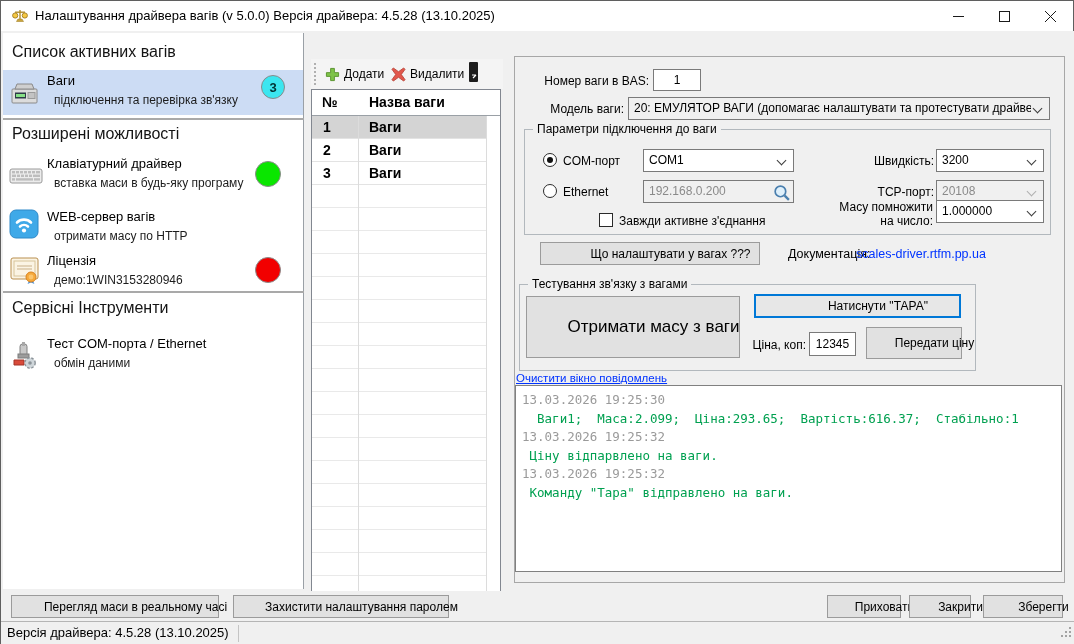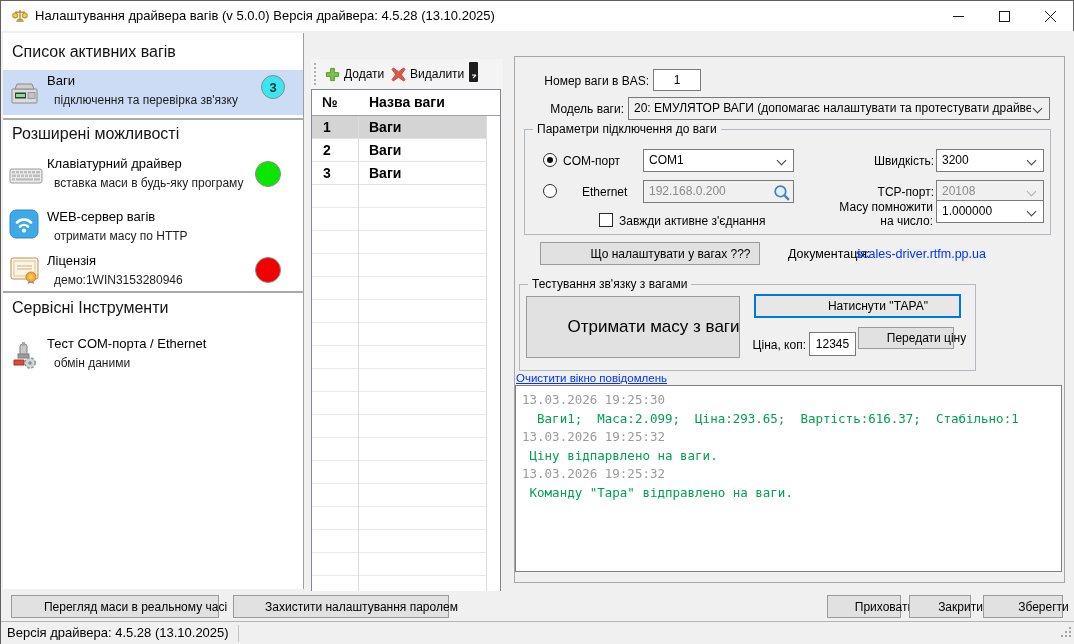--- a/index.html
+++ b/index.html
@@ -278,21 +278,21 @@
           <span class="txt">COM1</span>
           <span class="chev"></span>
         </div>
         <div class="lbl r-lbl" style="left:330px; top:24px; width:79px;">Швидкість:</div>
         <div class="combo" style="left:411px; top:19px; width:108px; height:23px;">
           <span class="txt">3200</span>
           <span class="chev"></span>
         </div>
 
         <span class="radio" style="left:18px; top:54px;"></span>
-        <span class="lbl" style="left:38px; top:55px;margin-left:19px;">Ethernet</span>
+        <span class="lbl" style="left:38px; top:55px;">Ethernet</span>
         <div class="combo disabled" style="left:118px; top:50px; width:151px; height:23px;">
           <span class="txt">192.168.0.200</span>
           <span style="position:absolute; right:2px; top:2px;">
             <svg width="19" height="19" viewBox="0 0 18 18">
                 <circle cx="8" cy="8" r="5" fill="#dff0fb" stroke="#4a7fae" stroke-width="1.6"></circle>
                 <line x1="12" y1="12" x2="16" y2="16" stroke="#4a7fae" stroke-width="2.2"></line>
               </svg>
           </span>
         </div>
         <div class="lbl r-lbl" style="left:330px; top:55px; width:79px;">TCP-порт:</div>
@@ -316,21 +316,21 @@
       <button class="btn" style="left:25px; top:185px; width:220px; height:23px;">Що налаштувати у вагах ???</button>
       <div class="lbl" style="left:273px; top:190px; font-size:12.5px;">Документація:</div>
       <a class="link nolink" style="position:absolute; left:341px; top:190px; font-size:12.5px;text-align:center;">scales-driver.rtfm.pp.ua</a>
 
       <div class="groupbox" style="left:4px; top:227px; width:457px; height:87px;">
         <span class="gb-legend">Тестування зв'язку з вагами</span>
         <button class="btn" style="left:6px; top:11px; width:214px; height:62px; font-size:17px;">Отримати масу з ваги</button>
         <button class="btn" style="left:234px; top:9px; width:207px; height:24px; border:2px solid #0078d7; background:#e7e7e7;">Натиснути "ТАРА"</button>
         <div class="lbl r-lbl" style="left:228px; top:53px; width:58px;">Ціна, коп:</div>
         <input class="tinput" style="left: 289px; top: 47px; width: 47px; height: 24px;" value="12345">
-        <button class="btn" style="left:338px; top:42px; width:96px; height:22px;">Передати ціну</button>
+        <button class="btn" style="left:346px; top:42px; width:96px; height:32px;">Передати ціну</button>
       </div>
 
       <a class="link" style="position:absolute; left:1px; top:315px; font-size:11.5px;">Очистити вікно повідомлень</a>
 
       <div class="logbox">
         <div class="log-line log-time">13.03.2026 19:25:30</div>
         <div class="log-line log-msg">  Ваги1;  Маса:2.099;  Ціна:293.65;  Вартість:616.37;  Стабільно:1</div>
         <div class="log-line log-time">13.03.2026 19:25:32</div>
         <div class="log-line log-msg"> Ціну відпарвлено на ваги.</div>
         <div class="log-line log-time">13.03.2026 19:25:32</div>

